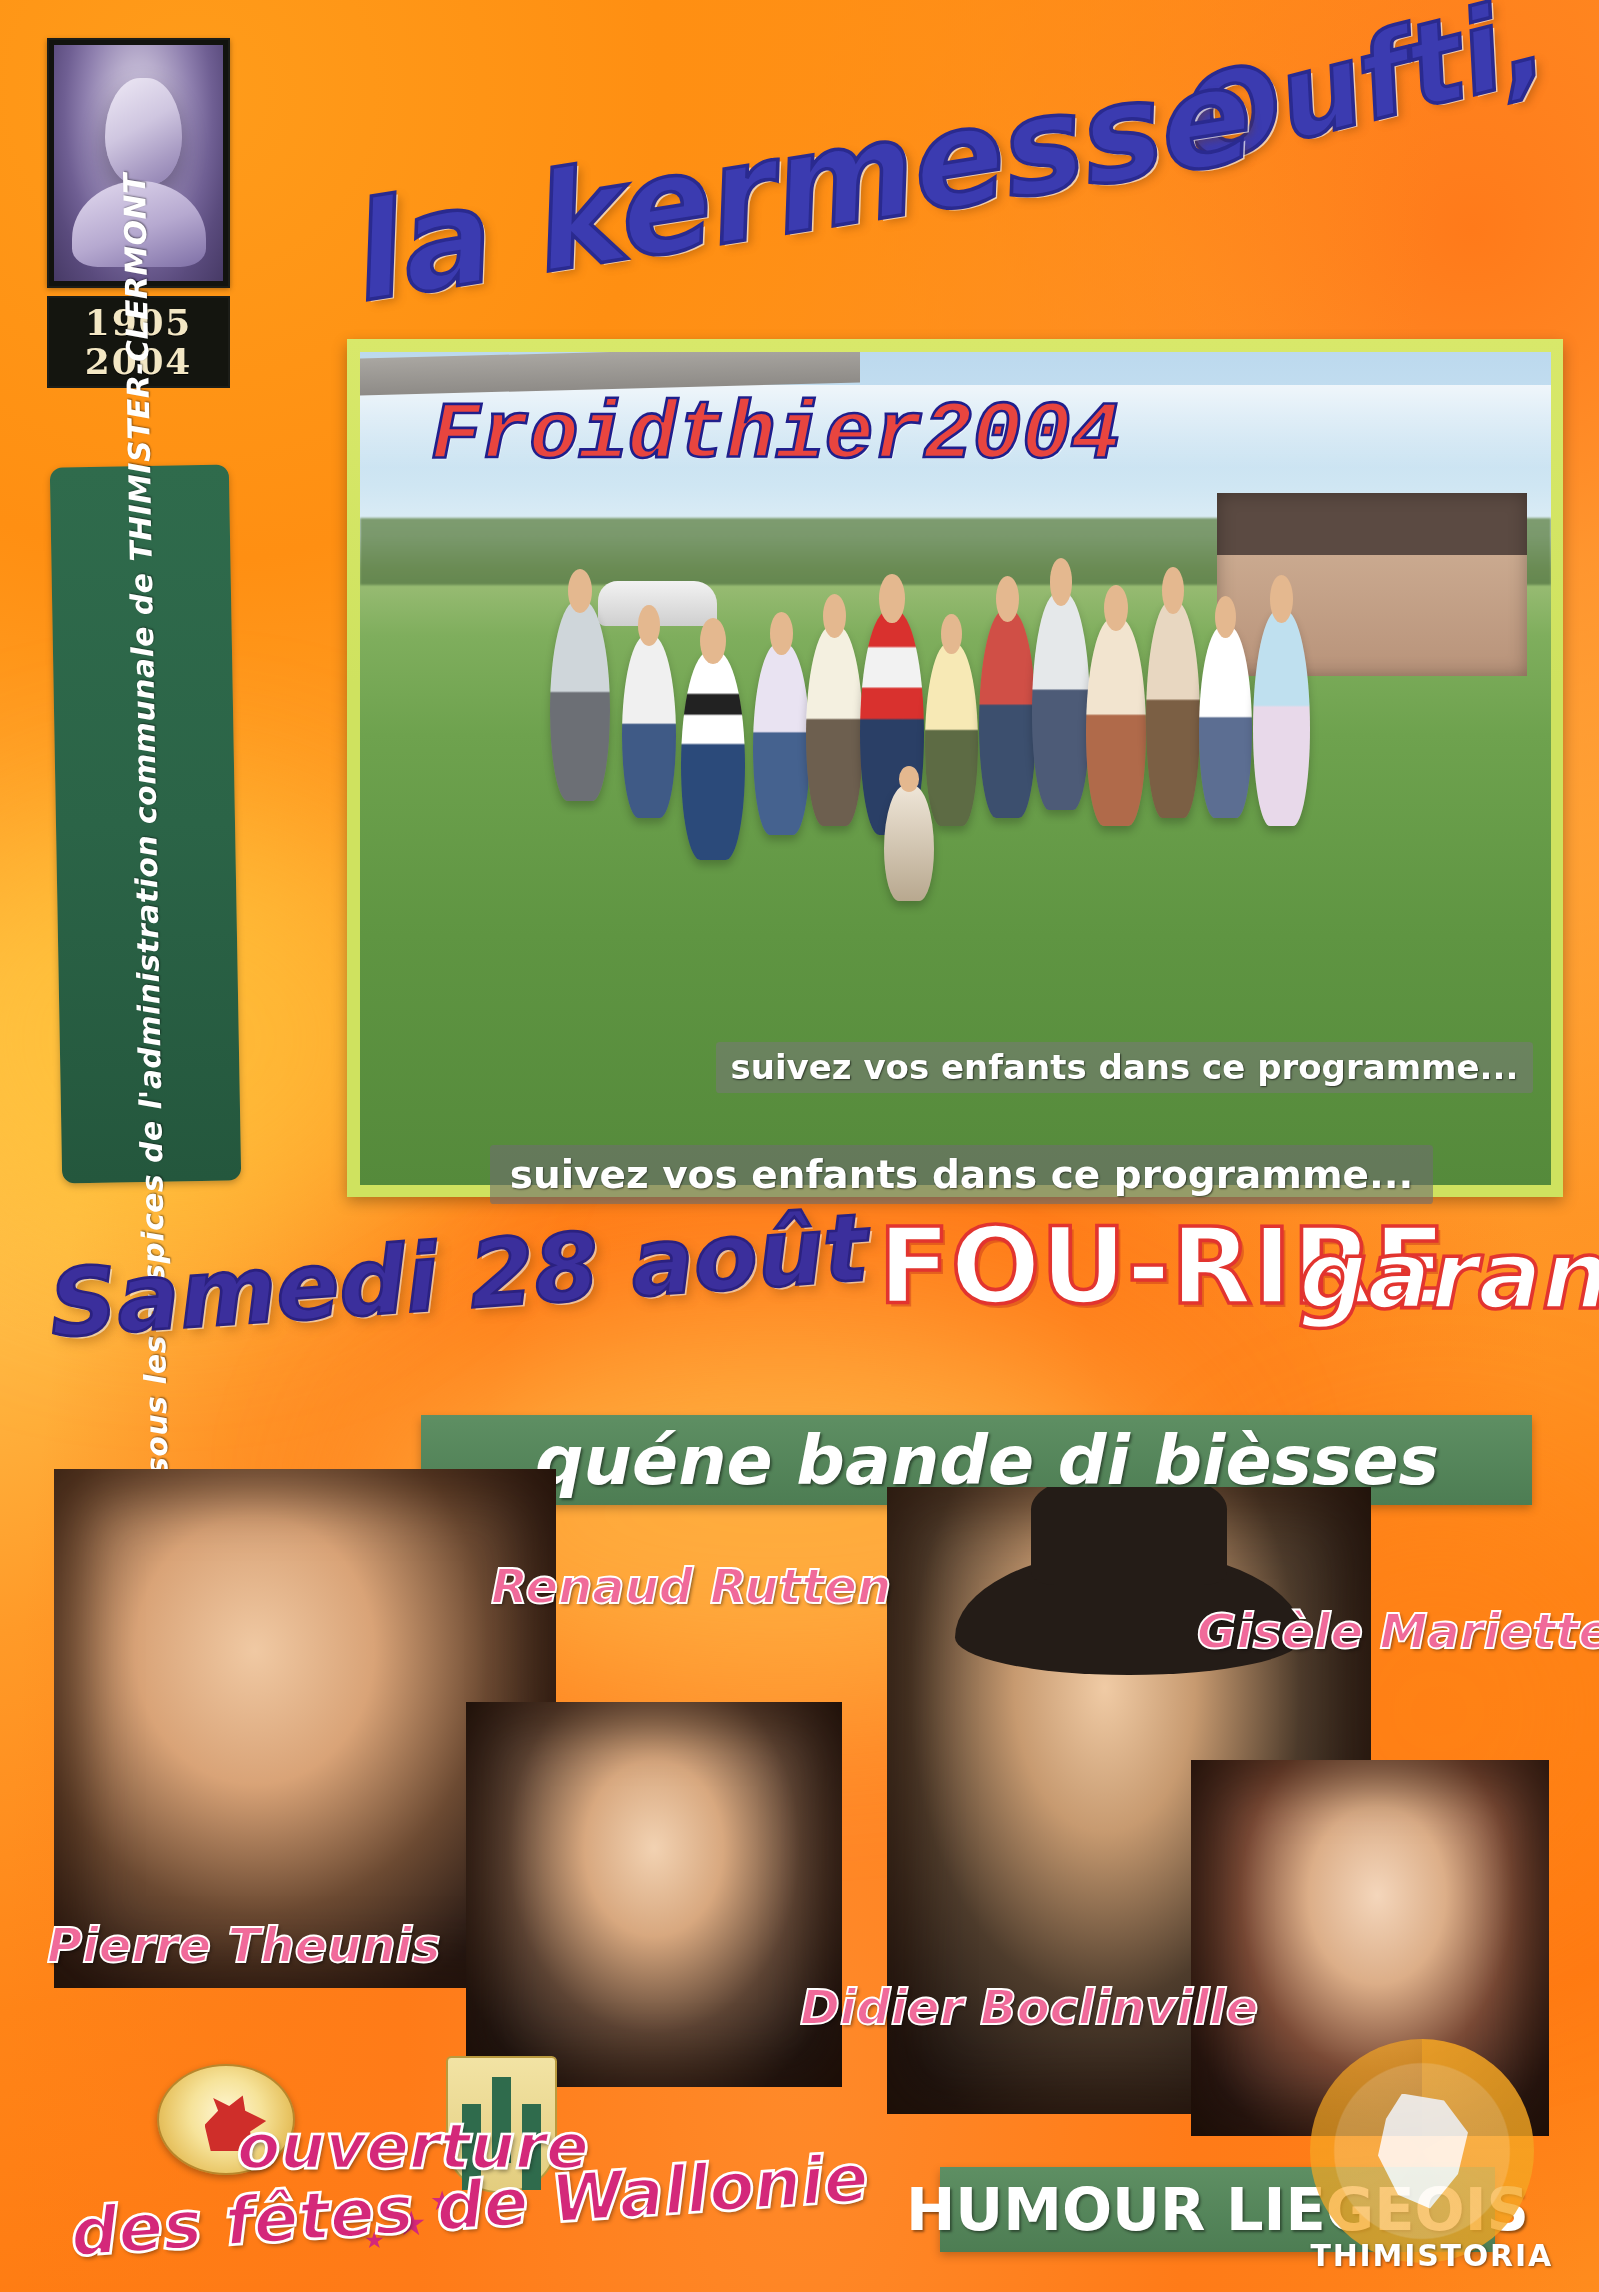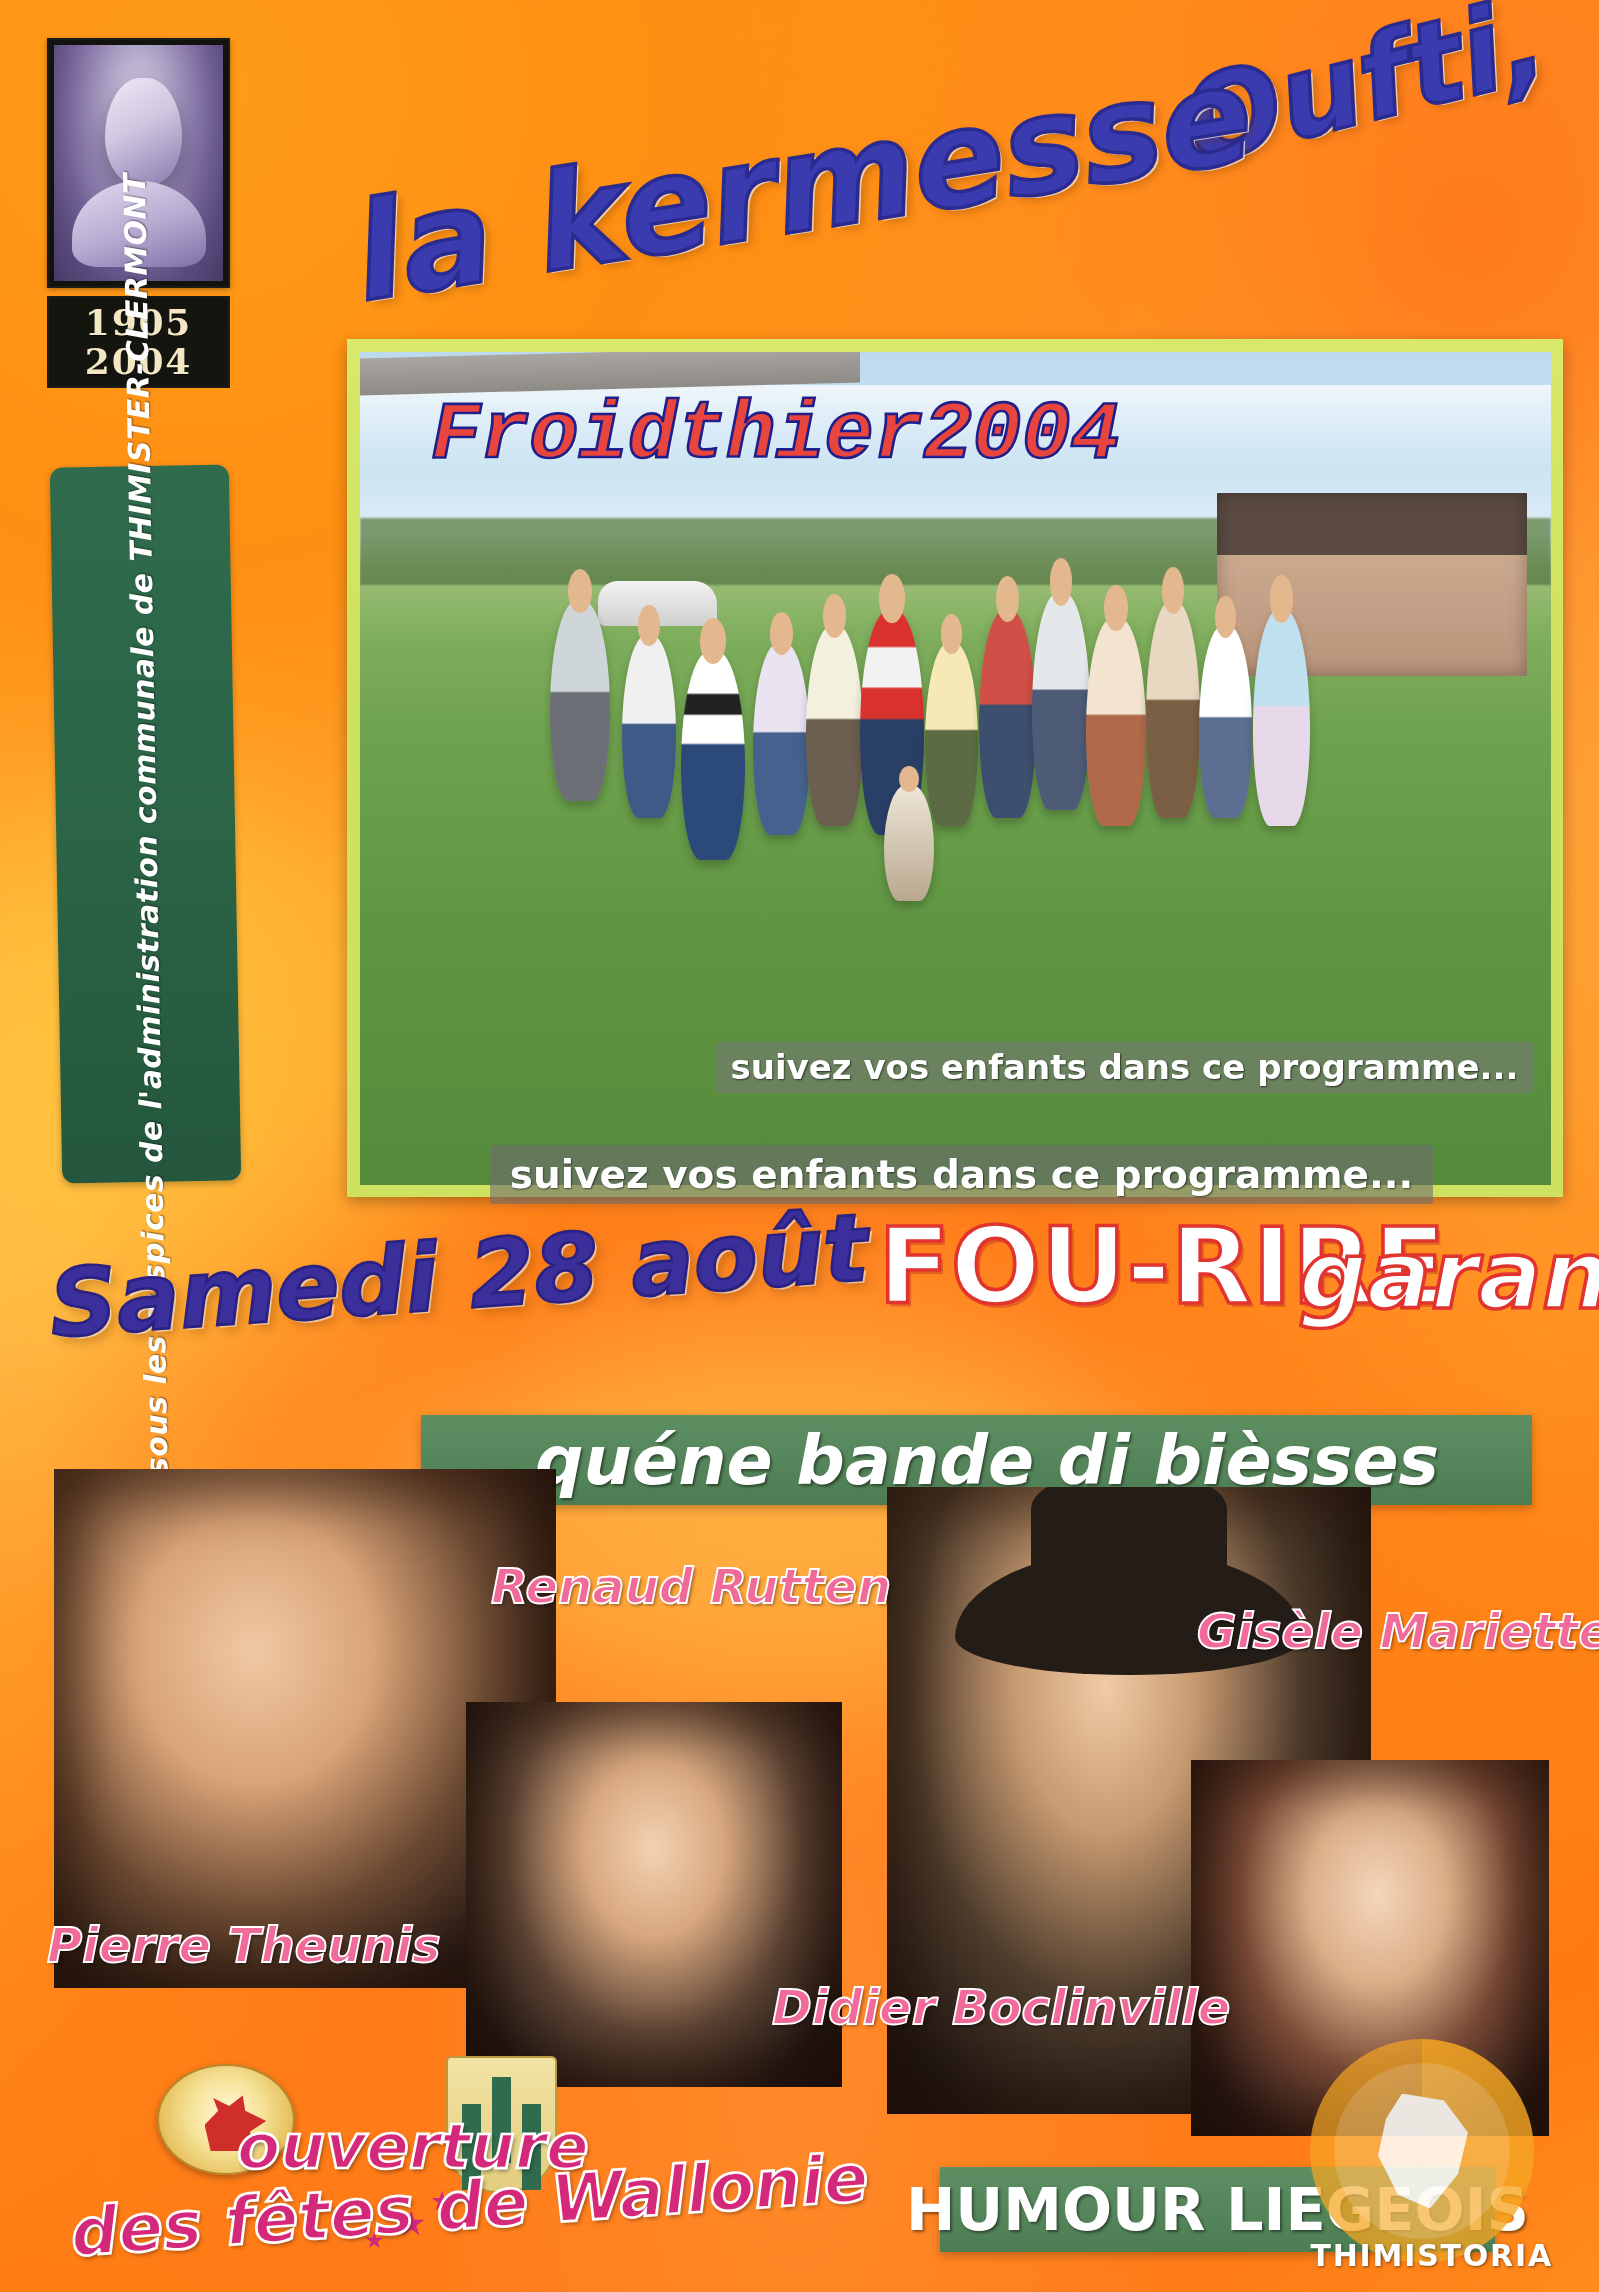--- a/index.html
+++ b/index.html
@@ -239,21 +239,21 @@
     font-family:"DejaVu Sans", sans-serif;
     font-size:48px;font-weight:bold;font-style:italic;
     color:#f06a9a;
     -webkit-text-stroke:1.8px #ffffff;
     text-shadow:1.8px 1.8px 3.6px rgba(0,0,0,.45);
     white-space:nowrap;
   }
   #n-rutten{left:491px;top:1558px;}
   #n-mariette{left:1197px;top:1603px;}
   #n-theunis{left:47px;top:1917px;}
-  #n-boclinville{left:772px;top:1979px;text-align:center;}
+  #n-boclinville{left:800px;top:1979px;text-align:center;}
 
   
   #wallonie{
     position:absolute;left:45px;top:2051px;width:860px;height:228px;
   }
   #coq{
     position:absolute;left:112px;top:12.5px;width:134px;height:107px;
     background:radial-gradient(circle at 50% 45%, #fff7d6 0%, #f6e39a 40%, #e8c463 70%, #cf9f3d 100%);
     border-radius:50%;
     border:2.7px solid #b8862c;

